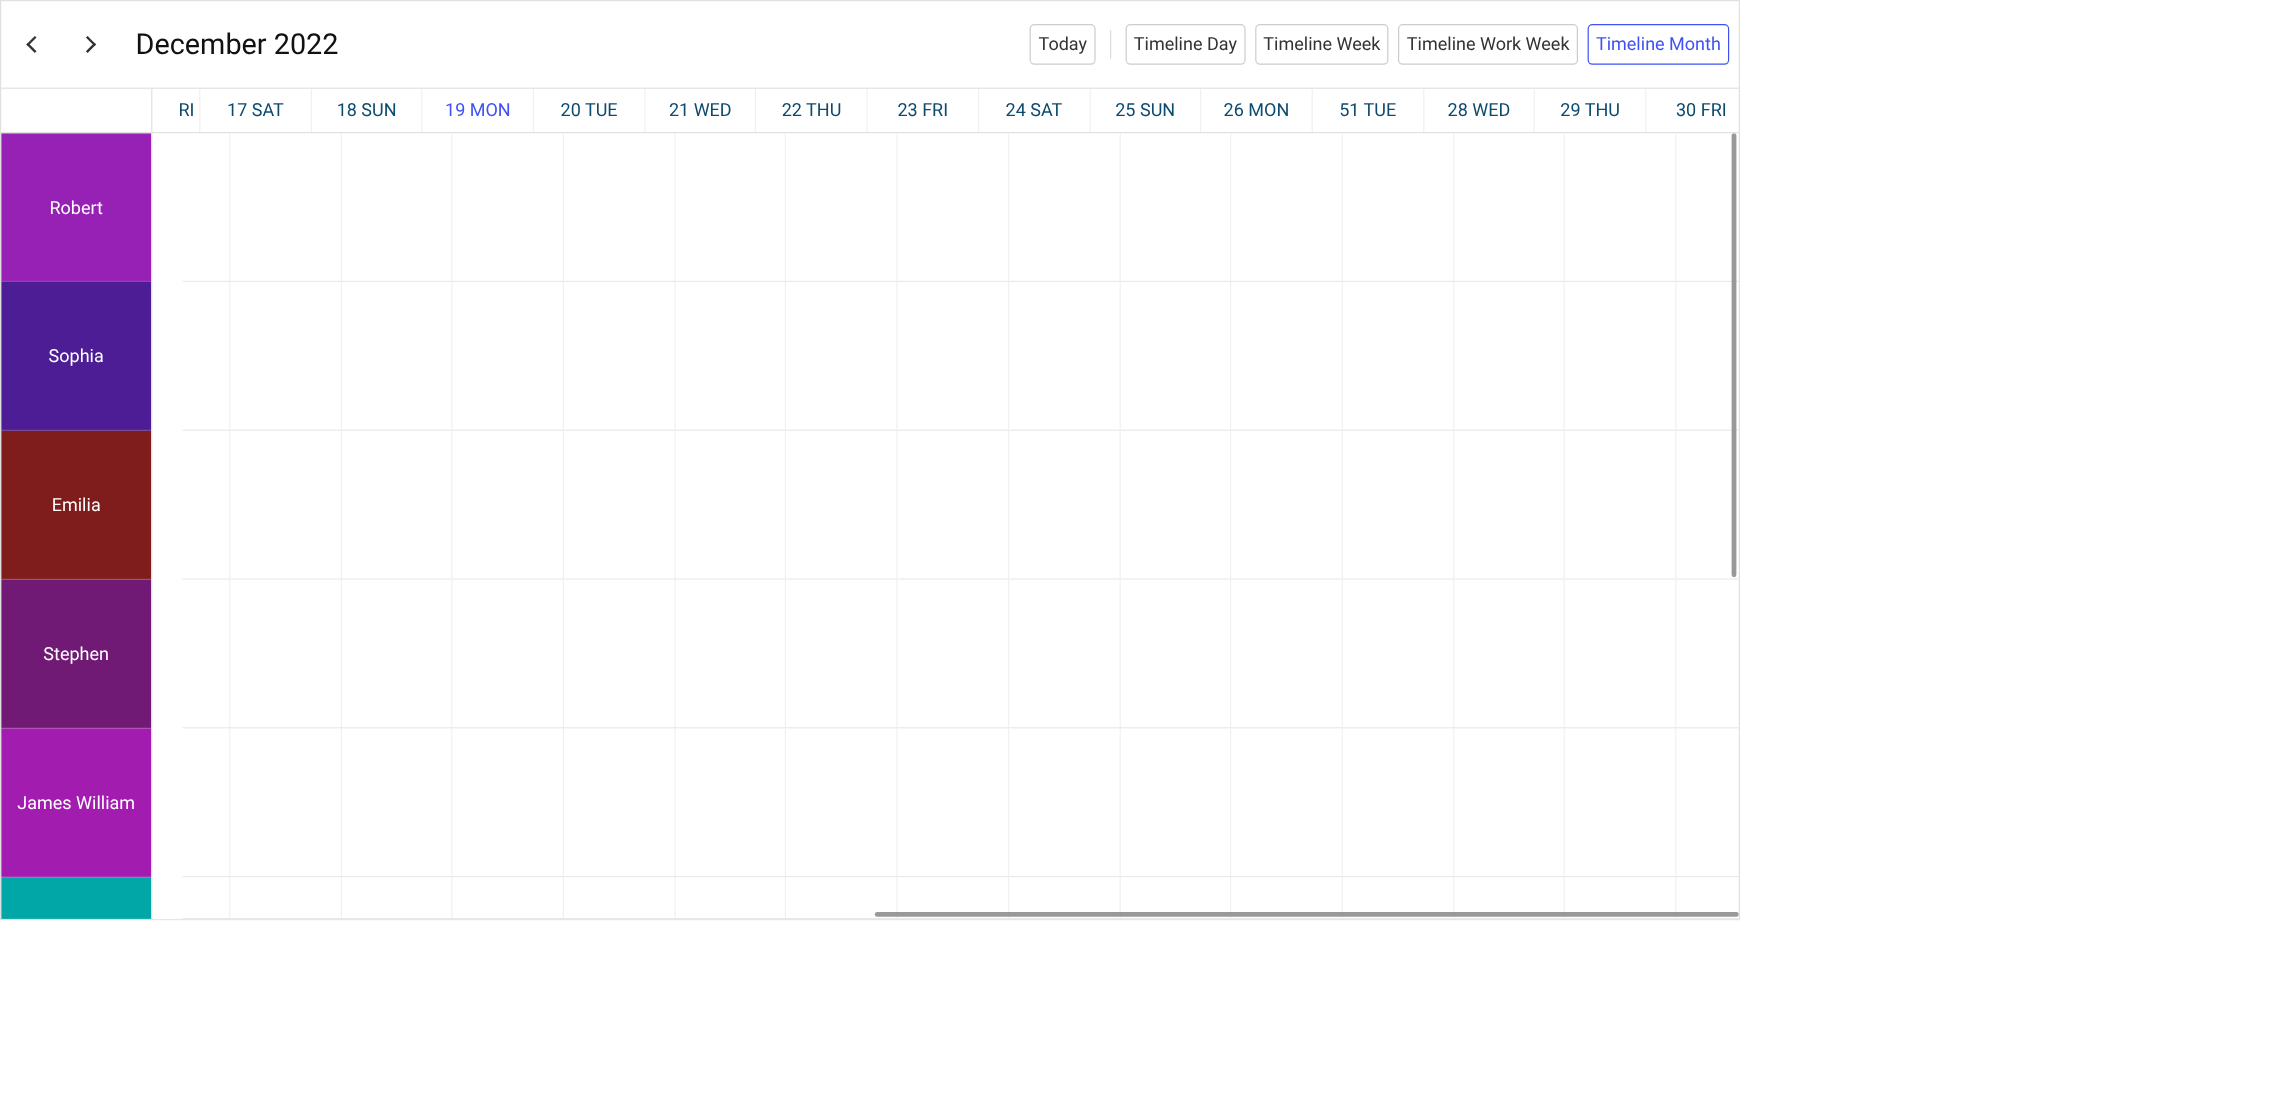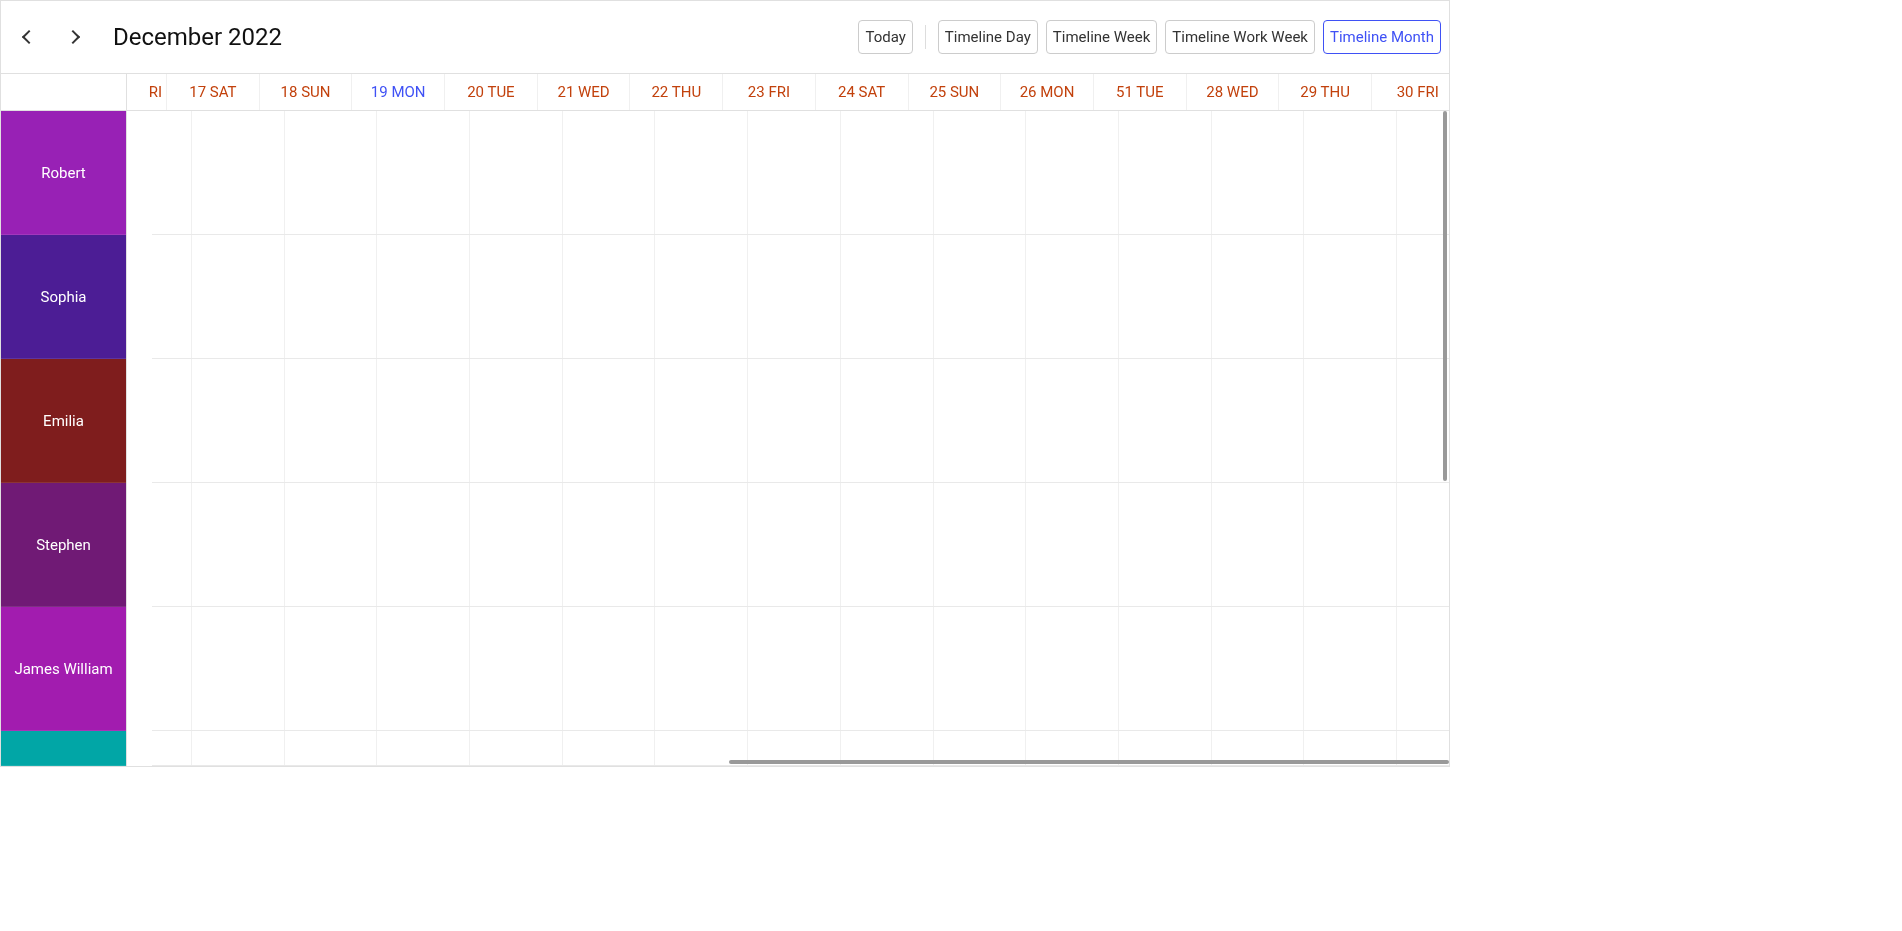--- a/index.html
+++ b/index.html
@@ -100,21 +100,21 @@
     display: flex;
     flex: 1;
     overflow: hidden;
   }
   .date-header {
     flex: 0 0 92.7px;
     display: flex;
     align-items: center;
     justify-content: center;
     font-size: 15px;
-    color: #c2410c;
+    color: #0c4a6e;
     border-right: 1px solid #f0f0f0;
     white-space: nowrap;
     cursor: pointer;
   }
   .date-header.first-visible {
     flex: 0 0 40px;
     justify-content: flex-end;
     padding-right: 4px;
   }
   .date-header.today {

